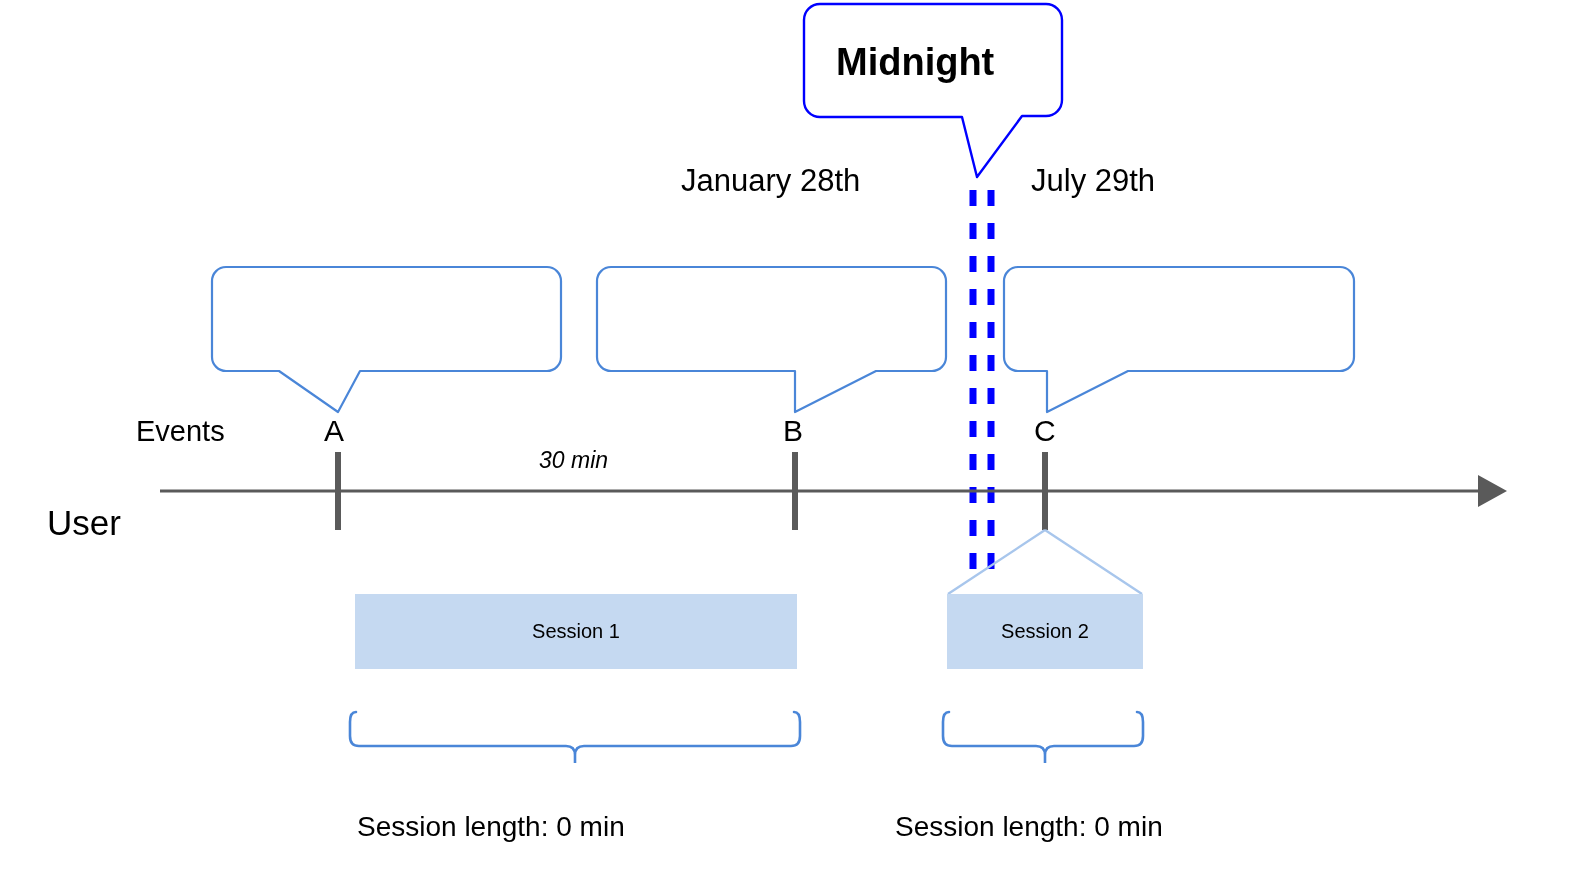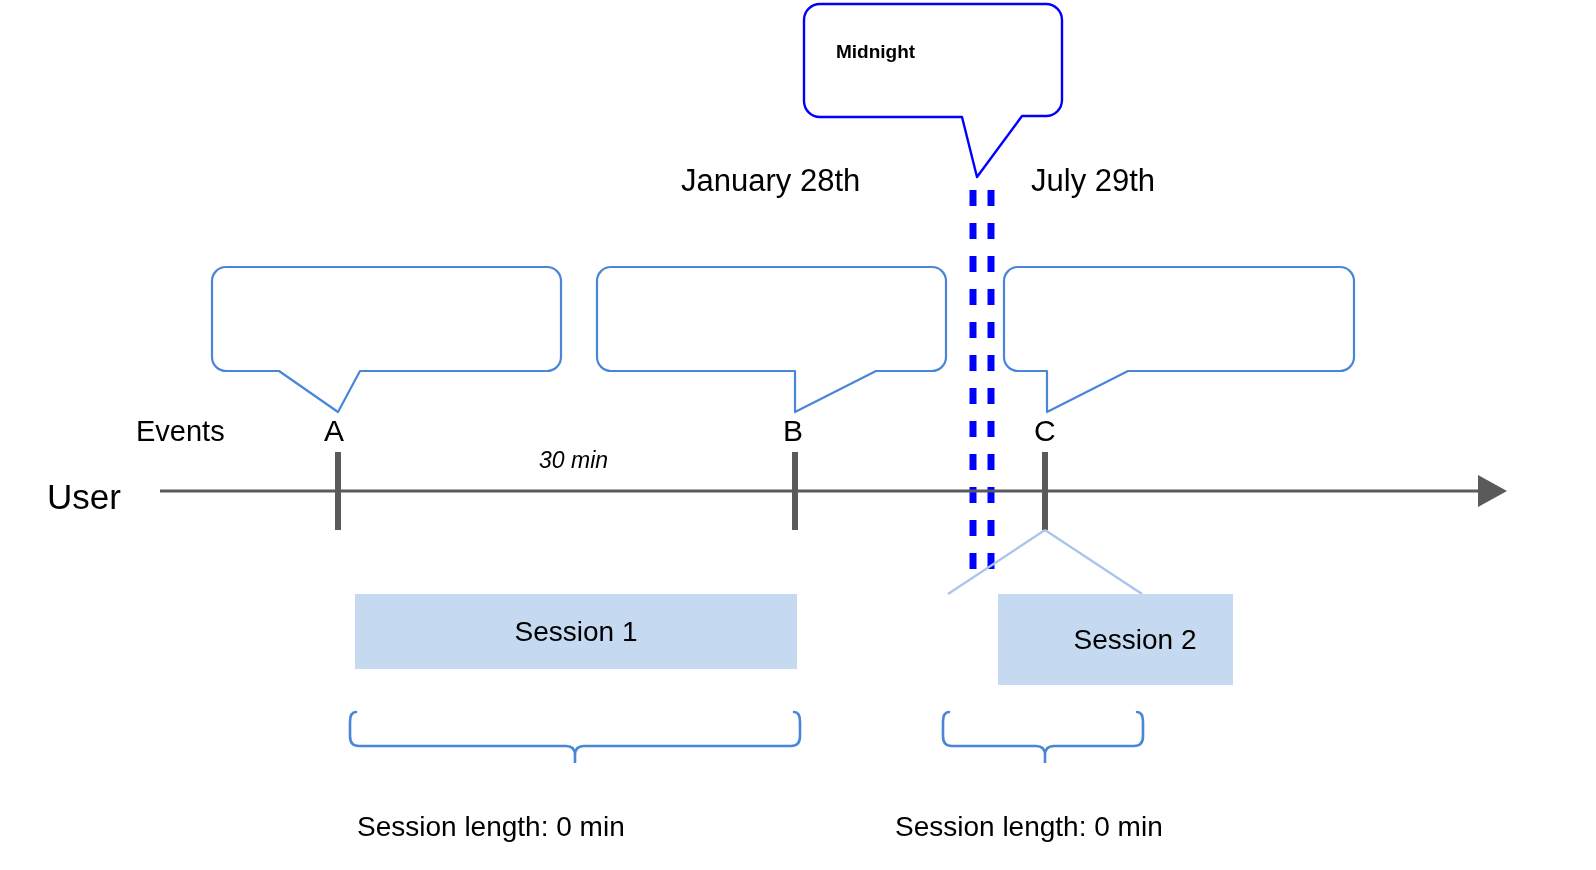--- a/index.html
+++ b/index.html
@@ -3,27 +3,27 @@
 <meta charset="utf-8">
 <style>
   html,body{margin:0;padding:0;background:#ffffff;}
   body{width:1596px;height:870px;position:relative;overflow:hidden;
        font-family:"Liberation Sans","DejaVu Sans",sans-serif;color:#000;}
   #stage{position:absolute;inset:0;width:1596px;height:870px;}
   svg.layer{position:absolute;left:0;top:0;width:1596px;height:870px;overflow:visible;}
   .txt{position:absolute;white-space:nowrap;}
   .callout-text{font-size:28px;letter-spacing:0.2px;}
   .callout-text b{font-weight:bold;}
-  .midnight-text{font-size:19px;font-weight:bold;}
+  .midnight-text{font-size:38px;font-weight:bold;}
   .date-text{font-size:31px;}
   .evt-letter{font-size:30px;}
   .events-label{font-size:29px;}
   .user-label{font-size:35px;}
   .minlabel{font-size:23px;}
-  .session-text{font-size:28px;text-align:center;}
+  .session-text{font-size:20px;text-align:center;}
   .sesslen-text{font-size:28px;margin-top:14px;}
   .session-box{position:absolute;background:#c5d9f1;display:flex;
                align-items:center;justify-content:center;}
 </style>
 </head>
 <body>
 
 <div id="stage">
 
   <svg class="layer">
@@ -53,39 +53,39 @@
   <svg class="layer">
     <path d="M 1018 267 H 1340 a 14 14 0 0 1 14 14 V 357 a 14 14 0 0 1 -14 14 H 1128
              L 1047 412 L 1047 371 H 1018 a 14 14 0 0 1 -14 -14 V 281 a 14 14 0 0 1 14 -14 Z" fill="#ffffff" stroke="#4a86d8" stroke-width="2.2" stroke-linejoin="round"></path>
   </svg>
 
   <div class="txt evt-letter" style="left:324px;top:414px;">A</div>
   <div class="txt evt-letter" style="left:783px;top:414px;">B</div>
   <div class="txt evt-letter" style="left:1034px;top:414px;">C</div>
 
   <div class="txt events-label" style="left:136px;top:415px;">Events</div>
-  <div class="txt user-label" style="left:47px;top:477px;">User</div>
+  <div class="txt user-label" style="left:47px;top:503px;">User</div>
   <div class="txt minlabel" style="left:539px;top:447px;font-style:italic;">30 min</div>
 
   <svg class="layer">
     <line x1="160" y1="491" x2="1483" y2="491" stroke="#5a5a5a" stroke-width="3.2"></line>
     <polygon points="1478,475 1507,491 1478,507" fill="#5a5a5a"></polygon>
     <line x1="338" y1="452" x2="338" y2="530" stroke="#5a5a5a" stroke-width="6"></line>
     <line x1="795" y1="452" x2="795" y2="530" stroke="#5a5a5a" stroke-width="6"></line>
     <line x1="1045" y1="452" x2="1045" y2="530" stroke="#5a5a5a" stroke-width="6"></line>
   </svg>
 
   <svg class="layer">
     <path d="M 1045 530 L 948 594 M 1045 530 L 1142 594" stroke="#a8c6ec" stroke-width="2.4" fill="none"></path>
   </svg>
 
   <div class="session-box" style="left:355px;top:594px;width:442px;height:75px;">
     <span class="session-text">Session 1</span>
   </div>
-  <div class="session-box" style="left:998px;top:594px;width:196px;height:91px;padding-left:39px;">
+  <div class="session-box" style="left:947px;top:594px;width:196px;height:75px;">
     <span class="session-text">Session 2</span>
   </div>
 
   <svg class="layer">
     <path d="M 356 712 q -6 0 -6 10 v 14 q 0 10 9 10 H 566 q 9 0 9 9 v 8
              v -8 q 0 -9 9 -9 H 791 q 9 0 9 -10 v -14 q 0 -10 -6 -10" fill="none" stroke="#4a86d8" stroke-width="2.6" stroke-linecap="round"></path>
     <path d="M 949 712 q -6 0 -6 10 v 14 q 0 10 9 10 H 1036 q 9 0 9 9 v 8
              v -8 q 0 -9 9 -9 H 1134 q 9 0 9 -10 v -14 q 0 -10 -6 -10" fill="none" stroke="#4a86d8" stroke-width="2.6" stroke-linecap="round"></path>
   </svg>
 

